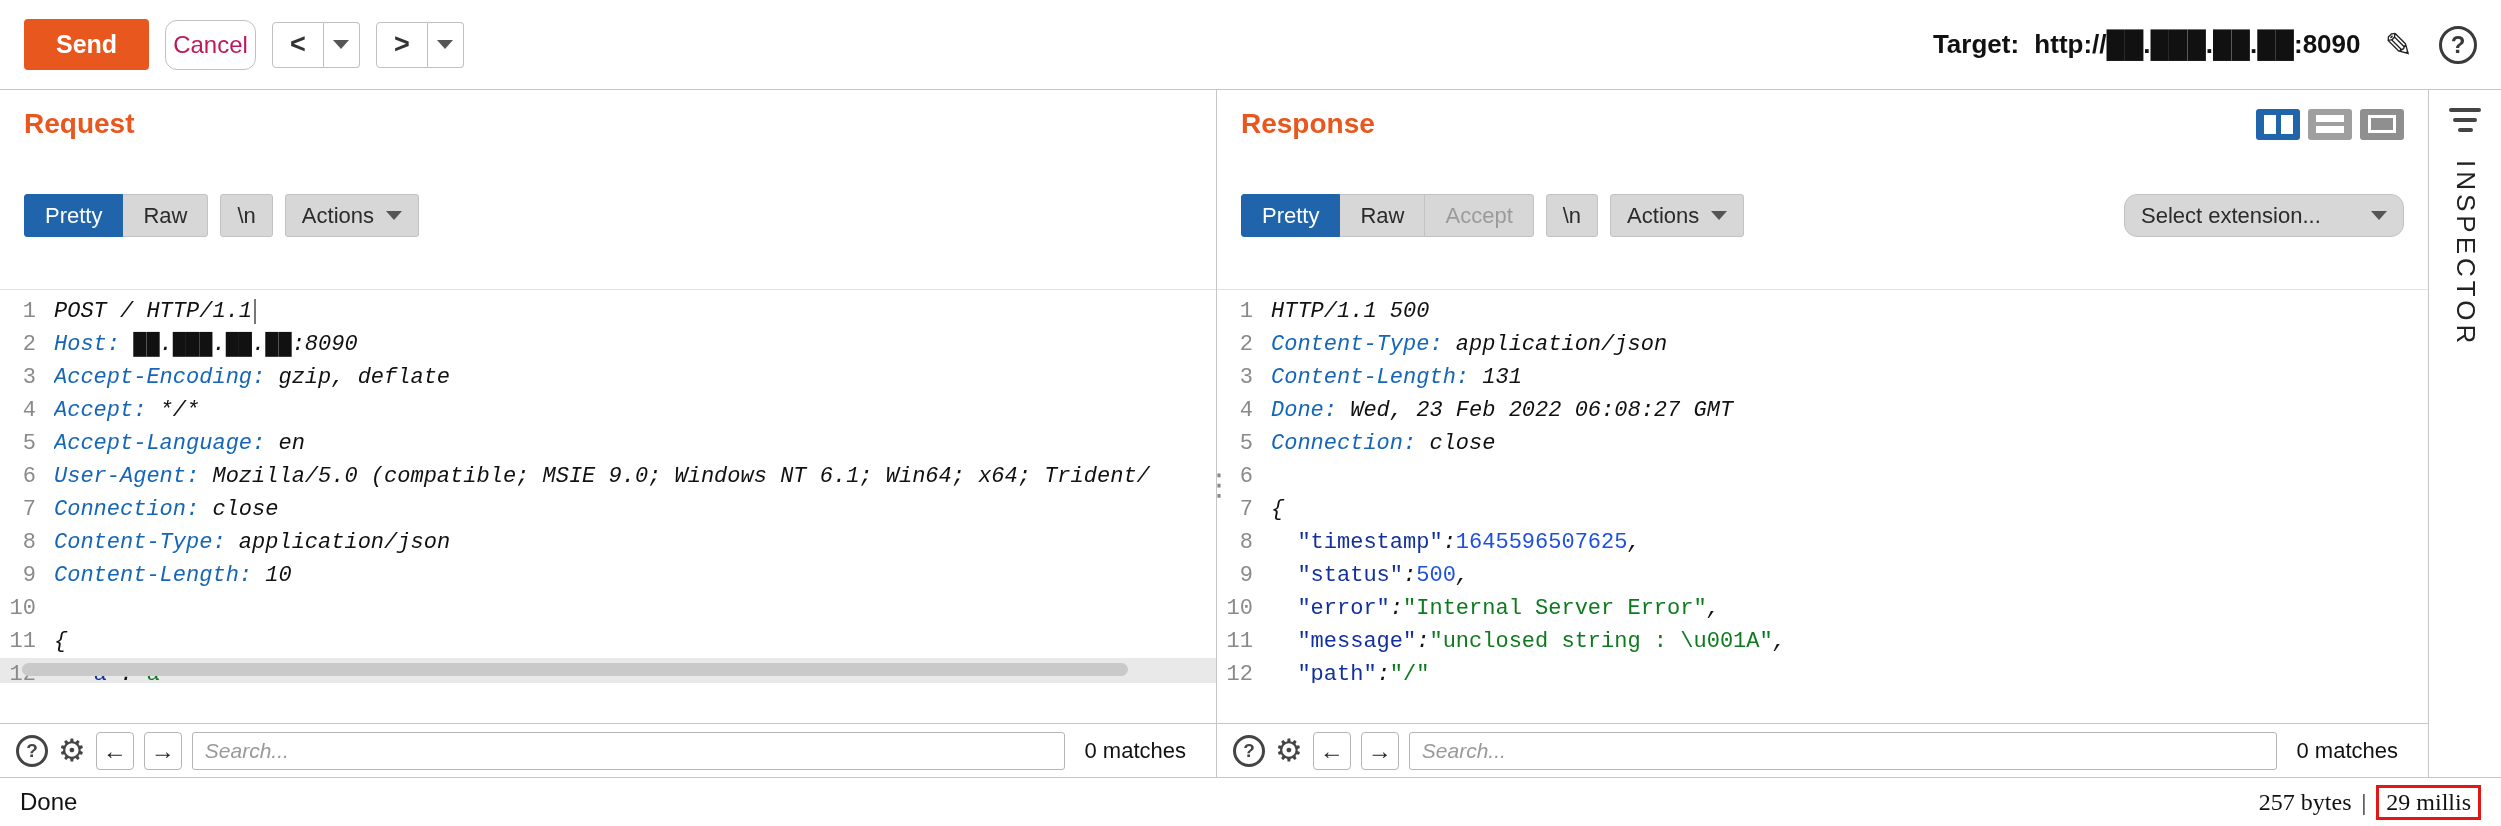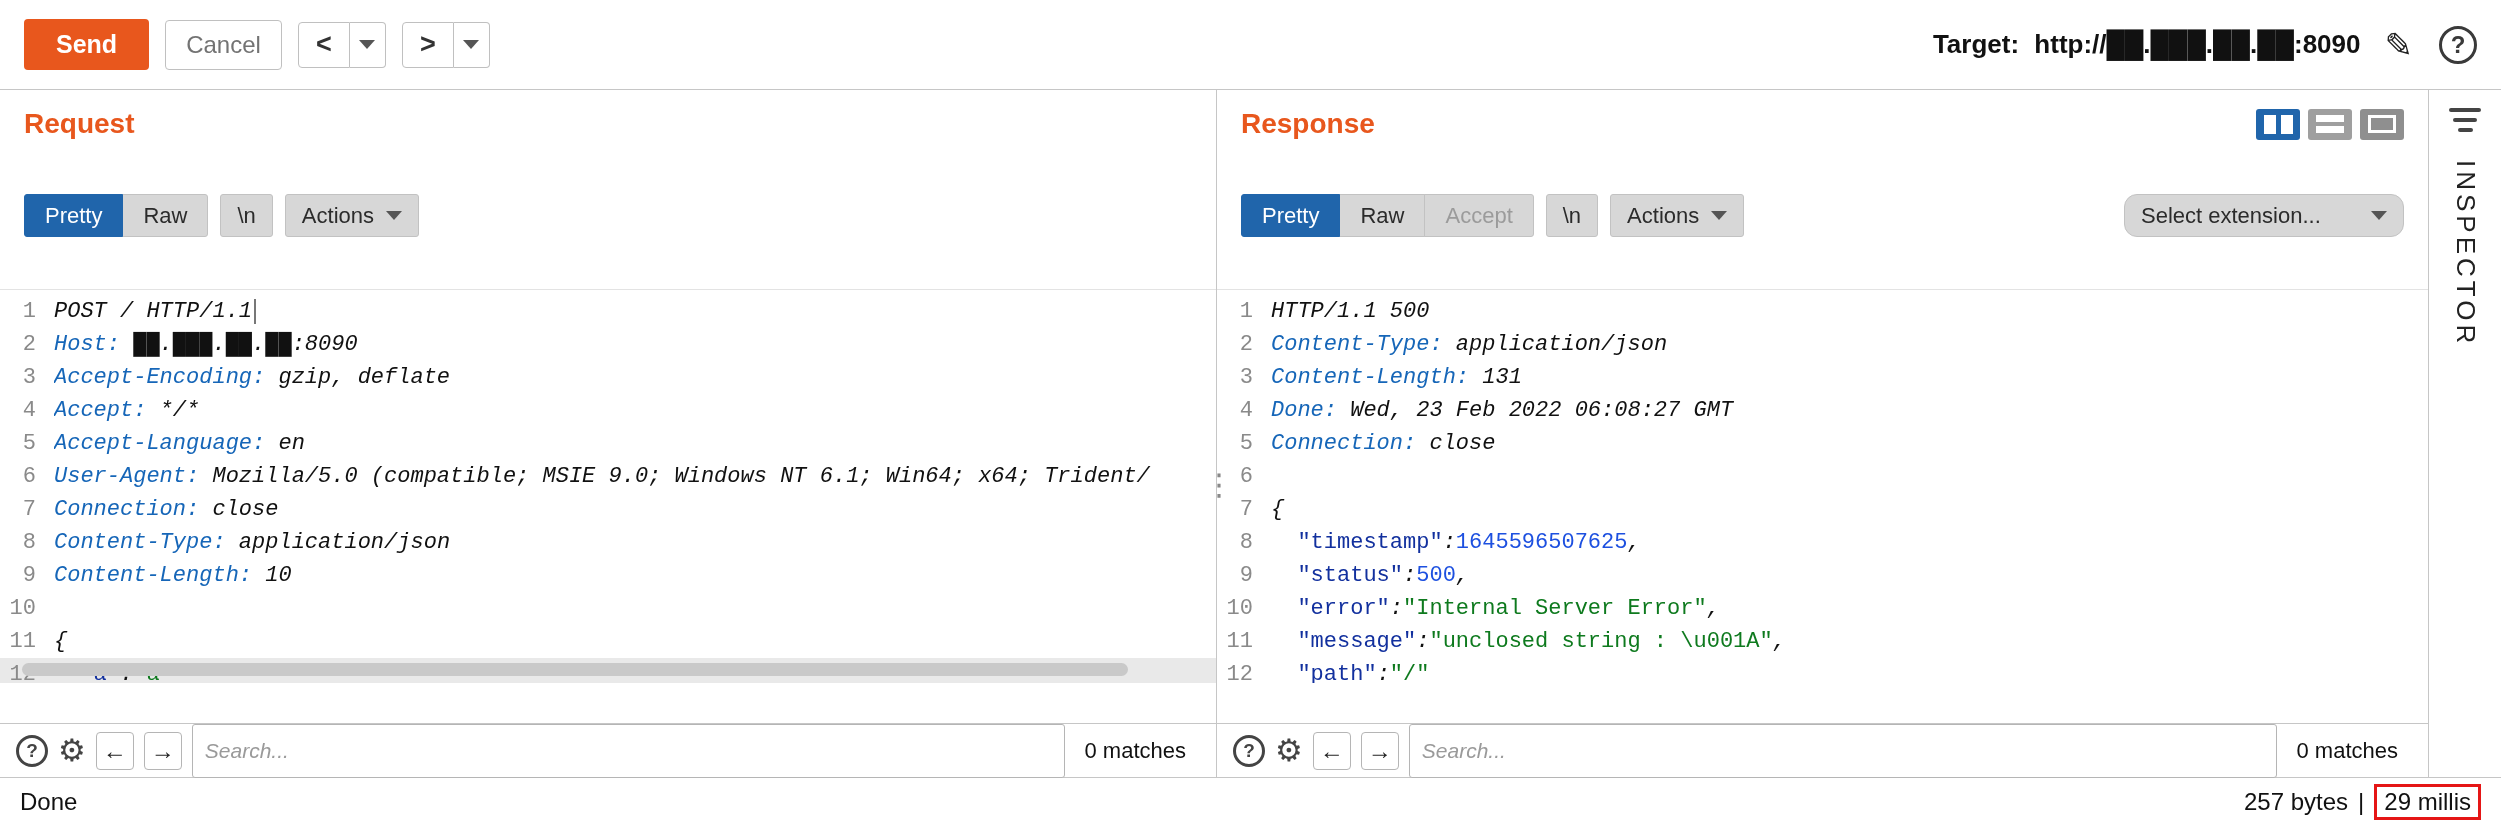--- a/index.html
+++ b/index.html
@@ -7,22 +7,22 @@
               font-family: "Liberation Sans", sans-serif; color: #111; }
   button { font-family: inherit; cursor: pointer; }
 
   .app { display: flex; flex-direction: column; width: 2501px; height: 826px; background: #fff; }
 
   
   .toolbar { flex: none; height: 90px; display: flex; align-items: center; gap: 16px;
              padding: 0 24px; border-bottom: 1px solid #c6c6c6; background: #fff; }
   .btn-send { background: var(--accent-orange); color: #fff; font-weight: bold; font-size: 25px;
               border: none; border-radius: 4px; padding: 11px 32px; }
-  .btn-cancel { background: #fff; color: #737373; font-size: 24px; border: 1px solid #c0c0c0;
-                border-radius: 4px; padding: 10px 20px; }
+  .btn-cancel { background: #fff; color: #be185d; font-size: 24px; border: 1px solid #c0c0c0;
+                border-radius: 12px; padding: 10px 7px; }
   .navgroup { display: flex; }
   .nav-main { width: 52px; height: 46px; font-size: 27px; font-weight: bold; color: #333;
               background: #fff; border: 1px solid #c0c0c0; border-radius: 4px 0 0 4px; }
   .nav-drop { width: 36px; height: 46px; background: #fff; border: 1px solid #c0c0c0; border-left: none;
               border-radius: 0 4px 4px 0; display: flex; align-items: center; justify-content: center; }
   .tri { width: 0; height: 0; border-left: 8px solid transparent; border-right: 8px solid transparent;
          border-top: 9px solid #555; display: inline-block; }
   .spacer { flex: 1; }
   .target { font-size: 26px; font-weight: bold; white-space: nowrap; }
   .target .target-val { margin-left: 8px; }
@@ -81,42 +81,42 @@
 
   
   .searchrow { flex: none; height: 54px; border-top: 1px solid #c6c6c6; display: flex;
                align-items: center; gap: 10px; padding: 0 16px; }
   .mini-help { flex: none; width: 32px; height: 32px; border: 3px solid #444; border-radius: 50%;
                display: flex; align-items: center; justify-content: center; font-size: 19px;
                font-weight: bold; color: #444; cursor: pointer; }
   .gear { flex: none; font-size: 31px; color: #444; line-height: 1; cursor: pointer; }
   .sq { flex: none; width: 38px; height: 38px; border: 1px solid #b5b5b5; border-radius: 4px;
         background: #fff; font-size: 24px; color: #222; display: flex; align-items: center; justify-content: center; }
-  .searchrow input { flex: 1; min-width: 0; height: 54px; border: 1px solid #b5b5b5; border-radius: 3px;
+  .searchrow input { flex: 1; min-width: 0; height: 38px; border: 1px solid #b5b5b5; border-radius: 3px;
                      font-size: 21px; padding: 0 12px; color: #000000; background: #fff; }
   .searchrow input::placeholder { color: #9a9a9a; font-style: italic; }
   .matches { flex: none; font-size: 22px; color: #111; margin: 0 14px 0 10px; white-space: nowrap; }
 
   
   .inspector { flex: none; width: 72px; background: #fff; display: flex; flex-direction: column;
                align-items: center; padding-top: 18px; cursor: pointer; }
   .filter-icon { display: flex; flex-direction: column; gap: 6px; align-items: center; margin-bottom: 28px; }
   .filter-icon i { height: 4px; background: #444; border-radius: 2px; display: block; }
   .filter-icon i:nth-child(1) { width: 32px; }
   .filter-icon i:nth-child(2) { width: 24px; }
   .filter-icon i:nth-child(3) { width: 15px; }
   .inspector-label { writing-mode: vertical-rl; font-size: 26px; color: #222; letter-spacing: 4px; }
 
   .splitter-dots { position: absolute; left: 1204px; top: 380px; color: #888; font-size: 30px;
                    line-height: 1; cursor: col-resize; user-select: none; }
 
   
   .statusbar { flex: none; height: 49px; border-top: 1px solid #c6c6c6; display: flex;
                align-items: center; padding: 0 20px; font-size: 24px; background: #fff; }
-  .status-right { margin-left: auto; display: flex; align-items: center; gap: 10px; }
+  .status-right { margin-left: auto; display: flex; align-items: center; gap: 10px; font-family: Liberation Serif, serif; }
   .redbox { border: 3px solid var(--annotation-red); padding: 1px 7px; }
 </style>
 </head>
 <body>
 
 <div class="app">
 
   <header class="toolbar">
     <button class="btn-send">Send</button>
     <button class="btn-cancel">Cancel</button>

